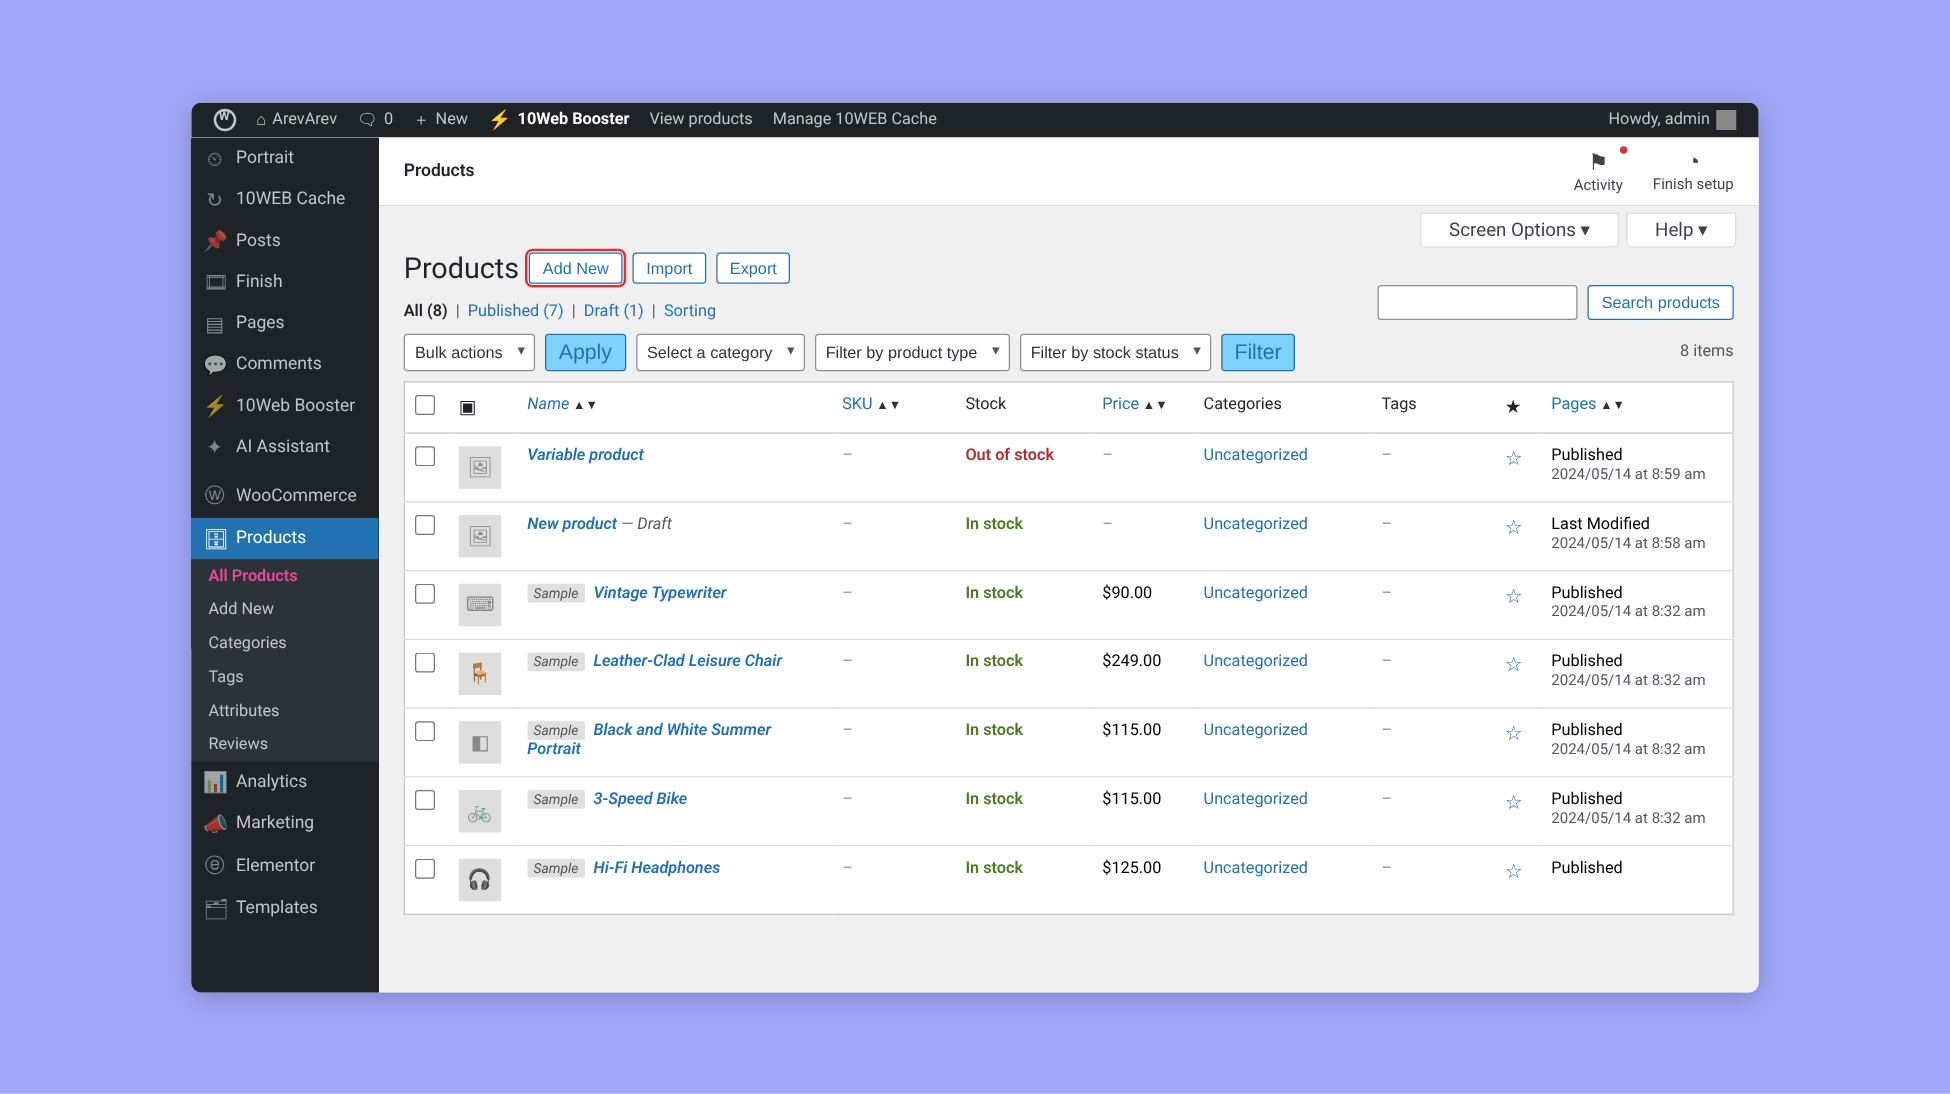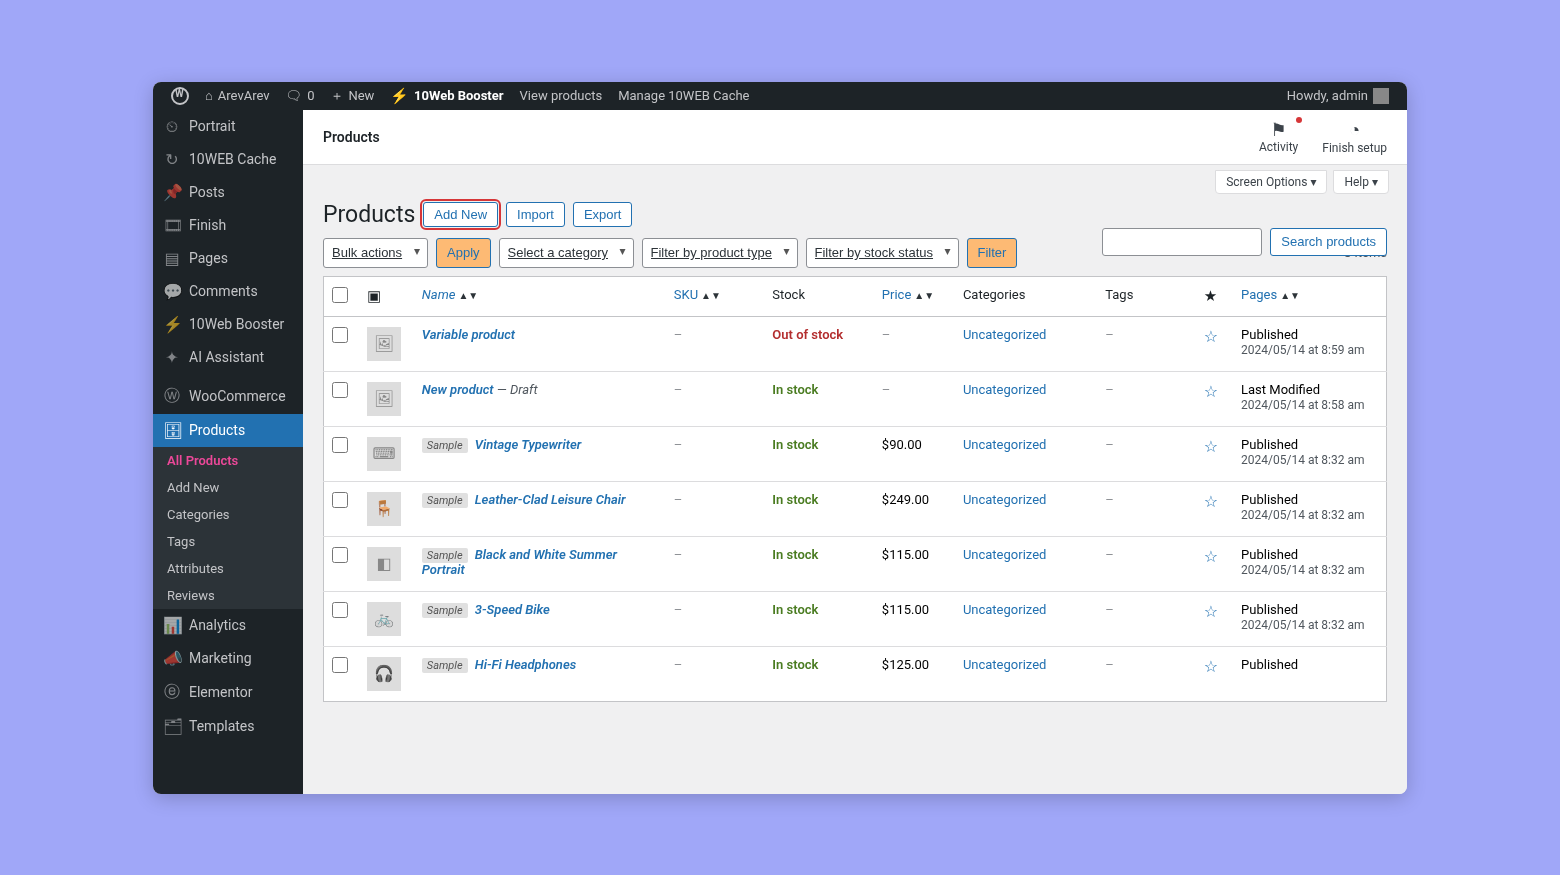--- a/index.html
+++ b/index.html
@@ -33,40 +33,40 @@
   .content { flex:1; background:#f0f0f1; overflow-y:auto; position:relative; }
   .topbar { background:#fff; border-bottom:1px solid #dcdcde; height:55px; display:flex;
             align-items:center; padding:0 20px; }
   .topbar-title { font-size:14px; font-weight:600; color:#1d2327; }
   .topbar-right { margin-left:auto; display:flex; gap:24px; }
   .topbar-act { text-align:center; font-size:12px; color:#3c434a; cursor:pointer; }
   .topbar-act .ico { font-size:18px; display:block; position:relative; }
   .dot { position:absolute; top:-2px; right:-4px; width:6px; height:6px; background:#d63638; border-radius:50%; }
 
   .tabs-top { position:absolute; right:18px; top:60px; display:flex; gap:6px; }
-  .screen-tab { background:#fff; border:1px solid #dcdcde; border-radius:0 0 4px 4px; padding:4px 10px;
-                font-size:12px; color:#3c434a; cursor:pointer; }
+  .screen-tab { background:#fff; border:1px solid #dcdcde; border-radius:0 0 4px 4px; padding:4px 22px;
+                font-size:15px; color:#3c434a; cursor:pointer; }
 
   .wrap { padding:10px 20px 60px; }
   .heading-row { display:flex; align-items:center; gap:8px; margin-top:26px; }
   .h1 { font-size:23px; font-weight:400; color:#1d2327; }
   .btn-outline { background:#fff; border:1px solid #2271b1; color:#2271b1; padding:4px 10px;
                  border-radius:3px; font-size:13px; cursor:pointer; }
   .btn-outline.hl { outline:2px solid #d63638; outline-offset:1px; }
   .subsubsub { margin-top:14px; font-size:13px; color:#50575e; }
   .subsubsub a { color:#2271b1; cursor:pointer; }
   .subsubsub .cur { color:#1d2327; font-weight:600; }
   .tablenav { display:flex; align-items:center; gap:8px; margin-top:10px; }
   .tablenav select, .tablenav input { border:1px solid #8c8f94; border-radius:3px; padding:0 24px 0 8px;
                                        height:30px; background:#fff; font-size:13px; color:#2c3338;
-                                       -webkit-appearance:none; appearance:none; position:relative;text-decoration:underline; }
+                                       -webkit-appearance:none; appearance:none; position:relative; }
   .sel-wrap { position:relative; display:inline-block; }
   .sel-wrap::after { content:"▾"; position:absolute; right:8px; top:6px; pointer-events:none; font-size:12px; color:#555; }
-  .btn-blue { background:#fdba74; border:1px solid #2271b1; color:#2271b1; padding:0 10px; height:30px;
-              border-radius:3px; cursor:pointer; font-size:13px; }
+  .btn-blue { background:#7dd3fc; border:1px solid #2271b1; color:#2271b1; padding:0 10px; height:30px;
+              border-radius:3px; cursor:pointer; font-size:17px; }
   .items-count { margin-left:auto; font-size:13px; color:#50575e; }
   .search-row { position:absolute; right:20px; top:118px; display:flex; gap:8px; }
   .search-row input { width:160px; height:28px; border:1px solid #8c8f94; border-radius:3px; }
   .btn-search { border:1px solid #2271b1; background:#fff; color:#2271b1; padding:0 10px;
                 height:28px; border-radius:3px; cursor:pointer; font-size:13px; }
 
   table.wp-list { width:100%; border-collapse:collapse; margin-top:8px; background:#fff;
                   border:1px solid #c3c4c7; }
   .wp-list th, .wp-list td { text-align:left; padding:10px 8px; vertical-align:top; font-size:13px; }
   .wp-list thead th { border-bottom:1px solid #c3c4c7; color:#2271b1; font-weight:400; }
@@ -223,20 +223,26 @@
       </div>
 
       <div class="wrap">
         <div class="heading-row">
           <span class="h1">Products</span>
           <button class="btn-outline hl">Add New</button>
           <button class="btn-outline">Import</button>
           <button class="btn-outline">Export</button>
         </div>
 
+        <div class="subsubsub">
+          <span class="cur"><span>All</span> <span>(8)</span></span> &nbsp;|&nbsp;
+          <a><span>Published</span> <span>(7)</span></a> &nbsp;|&nbsp;
+          <a><span>Draft</span> <span>(1)</span></a> &nbsp;|&nbsp;
+          <a>Sorting</a>
+        </div>
 
         <div class="tablenav">
           <span class="sel-wrap"><select><option>Bulk actions</option></select></span>
           <button class="btn-blue">Apply</button>
           <span class="sel-wrap"><select><option>Select a category</option></select></span>
           <span class="sel-wrap"><select><option>Filter by product type</option></select></span>
           <span class="sel-wrap"><select><option>Filter by stock status</option></select></span>
           <button class="btn-blue">Filter</button>
           <span class="items-count">8 items</span>
         </div>

